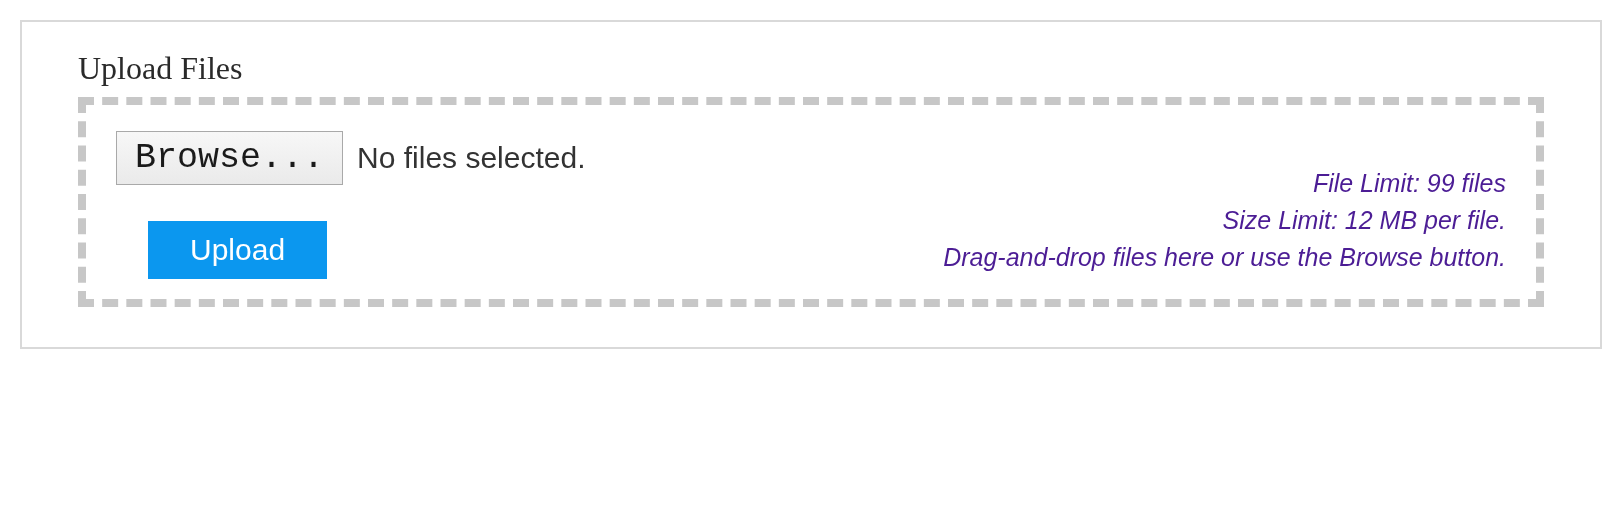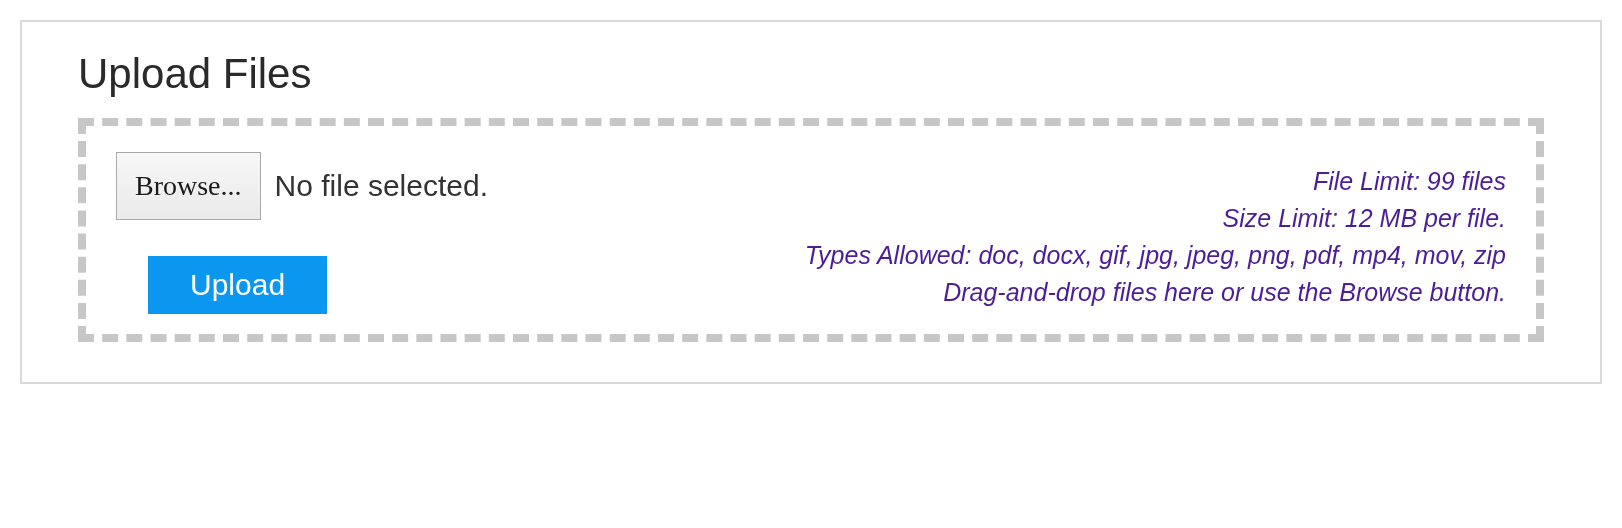--- a/index.html
+++ b/index.html
@@ -12,43 +12,44 @@
       background: #ffffff;
       padding: 20px;
       width: 1622px;
     }
     .panel {
       border: 2px solid #d9d9d9;
       background: #ffffff;
       padding: 28px 56px 40px 56px;
     }
     .panel-title {
-      font-size: 42px;
+      font-size: 32px;
       font-weight: 400;
       color: #2a2a2a;
-      margin-bottom: 20px;
+      margin-bottom: 10px;
+      font-family: Liberation Serif, serif;
     }
     .dropzone {
       border: 8px dashed #c7c7c7;
       padding: 26px 30px 20px 30px;
       position: relative;
     }
     .file-row {
       display: flex;
       align-items: center;
       gap: 14px;
       margin-bottom: 36px;
     }
     .browse-btn {
       background: linear-gradient(#f7f7f7, #eaeaea);
       border: 1px solid #a9a9a9;
-      font-size: 28px;
+      font-size: 35px;
       color: #1a1a1a;
-      padding: 17px 18px;
-      font-family: Liberation Serif, serif;
+      padding: 6px 18px;
+      font-family: Liberation Mono, monospace;
       cursor: pointer;
     }
     .file-status {
       font-size: 30px;
       color: #333333;
     }
     .upload-btn {
       background: #0b97ef;
       color: #ffffff;
       border: none;
@@ -84,30 +85,29 @@
   </style>
 </head>
 <body>
 
 <div class="panel">
   <h1 class="panel-title">Upload Files</h1>
 
   <div class="dropzone">
     <div class="file-row">
       <button class="browse-btn">Browse...</button>
-      <span class="file-status">No file selected.</span>
+      <span class="file-status">No files selected.</span>
     </div>
 
     <div class="main-row">
       <div class="left-col">
         <button class="upload-btn">Upload</button>
       </div>
       <div class="right-col">
         <div class="hints">
           <div>File Limit: 99 files</div>
           <div>Size Limit: 12 MB per file.</div>
-          <div>Types Allowed: doc, docx, gif, jpg, jpeg, png, pdf, mp4, mov, zip</div>
           <div>Drag-and-drop files here or use the Browse button.</div>
         </div>
       </div>
     </div>
   </div>
 </div>
 
 </body></html>

